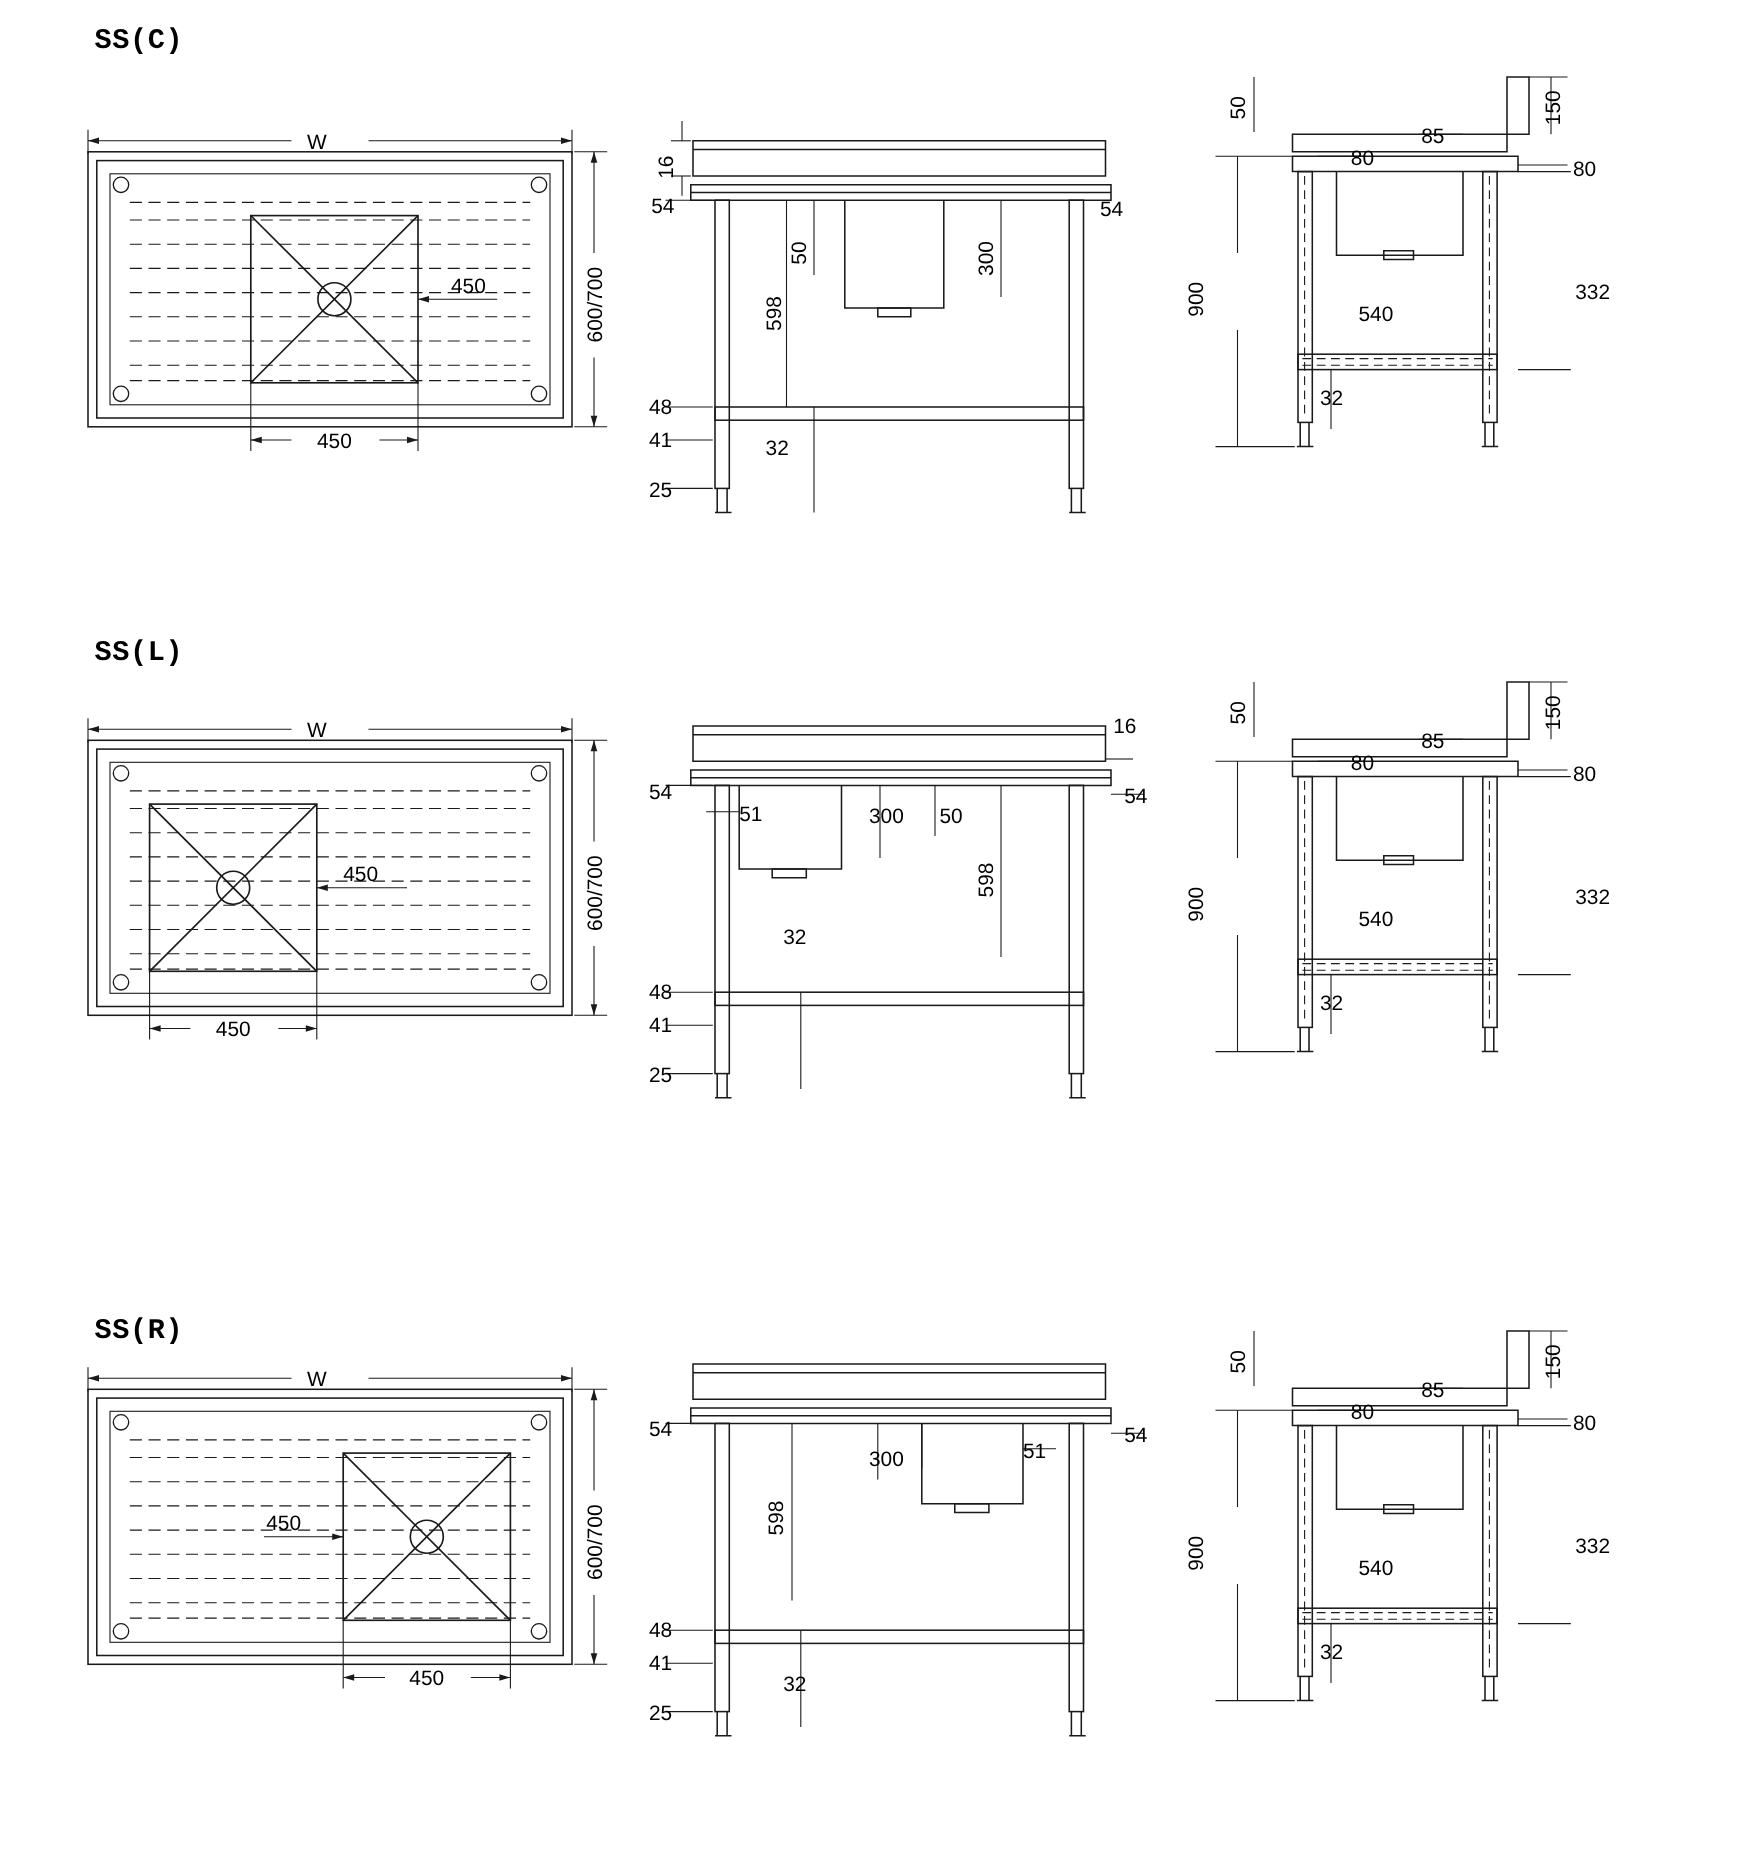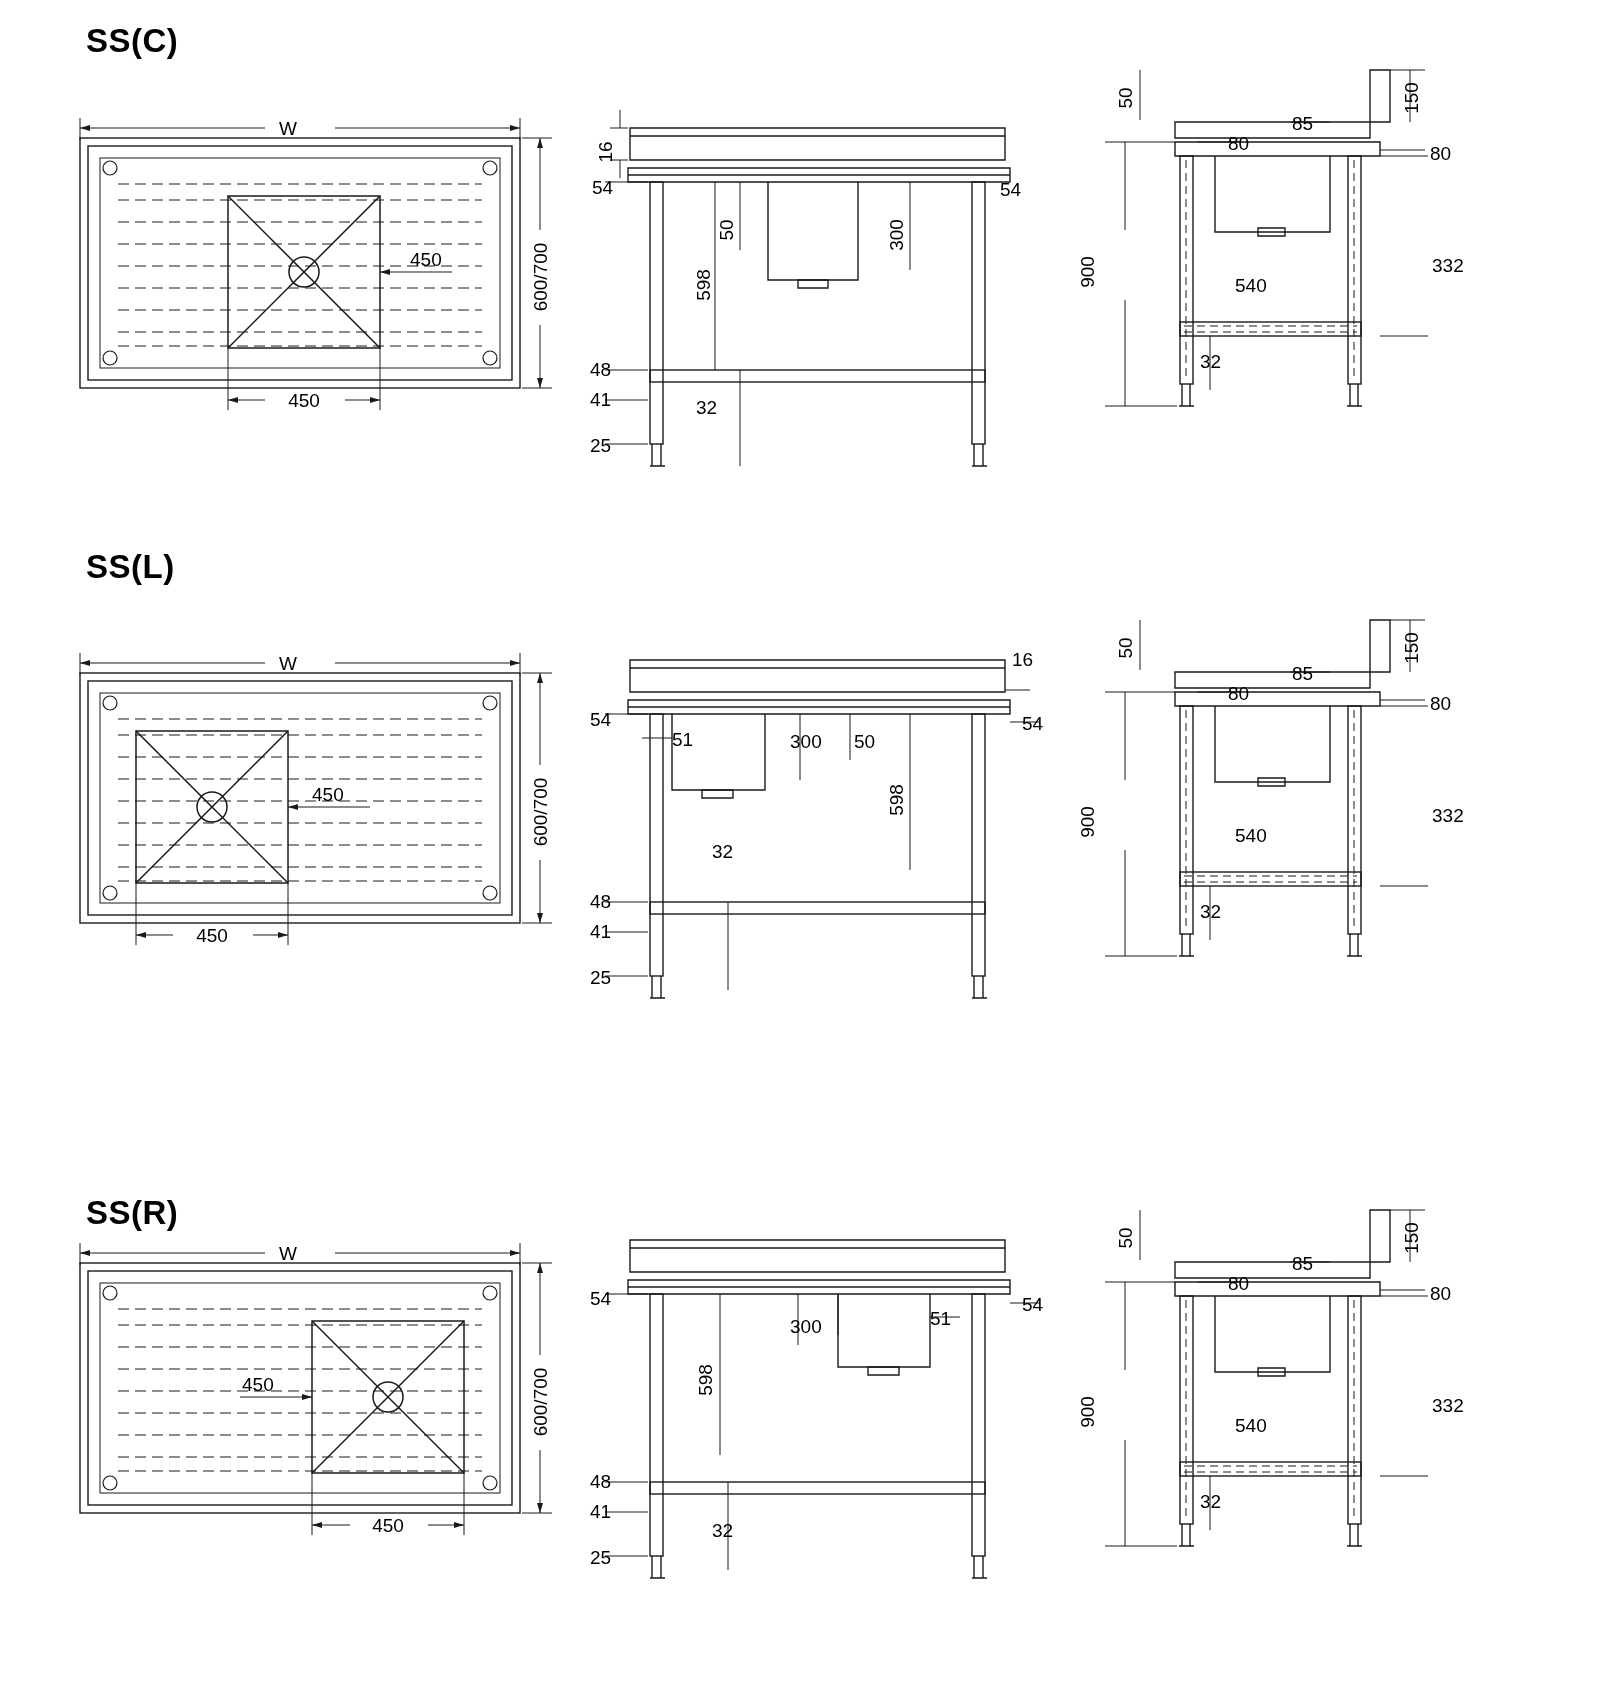--- a/index.html
+++ b/index.html
@@ -16,24 +16,25 @@
     overflow: hidden;
   }
   .sheet {
     position: absolute;
     left: 0; top: 0;
     width: 1600px;
     height: 1694px;
   }
   .group-title {
     position: absolute;
-    font-size: 33px;
+    font-size: 26px;
     font-weight: bold;
     letter-spacing: 0.5px;
     color: #000;
+    font-family: Liberation Mono, monospace;
   }
   .panel { position: absolute; }
   svg { display: block; overflow: visible; }
   .dimtxt {
     font-family: "Liberation Sans", sans-serif;
     font-size: 19px;
     fill: #000;
   }
   text { user-select: none; }
 </style>
@@ -211,21 +212,21 @@
       <text class="dimtxt" x="148" y="100">80</text>
       <text class="dimtxt" x="212" y="80">85</text>
       <text class="dimtxt" x="350" y="110">80</text>
       <text class="dimtxt" x="14" y="222" text-anchor="middle" transform="rotate(-90 14 222)">900</text>
       <text class="dimtxt" x="155" y="242">540</text>
       <text class="dimtxt" x="352" y="222">332</text>
       <text class="dimtxt" x="120" y="318">32</text>
     </svg>
   </div>
 
-  <div class="group-title" style="left:86px; top:548px;text-align:center;">SS(L)</div>
+  <div class="group-title" style="left:86px; top:578px;text-align:center;">SS(L)</div>
 
   <div class="panel" style="left:60px; top:645px;">
     <svg width="500" height="330" viewBox="0 0 500 330">
       <g fill="none" stroke="#1a1a1a" stroke-width="1.4">
         <rect x="20" y="28" width="440" height="250"></rect>
         <rect x="28" y="36" width="424" height="234"></rect>
         <rect x="40" y="48" width="400" height="210" stroke-width="1"></rect>
       </g>
       <g fill="none" stroke="#1a1a1a" stroke-width="1.2">
         <circle cx="50" cy="58" r="7"></circle>

